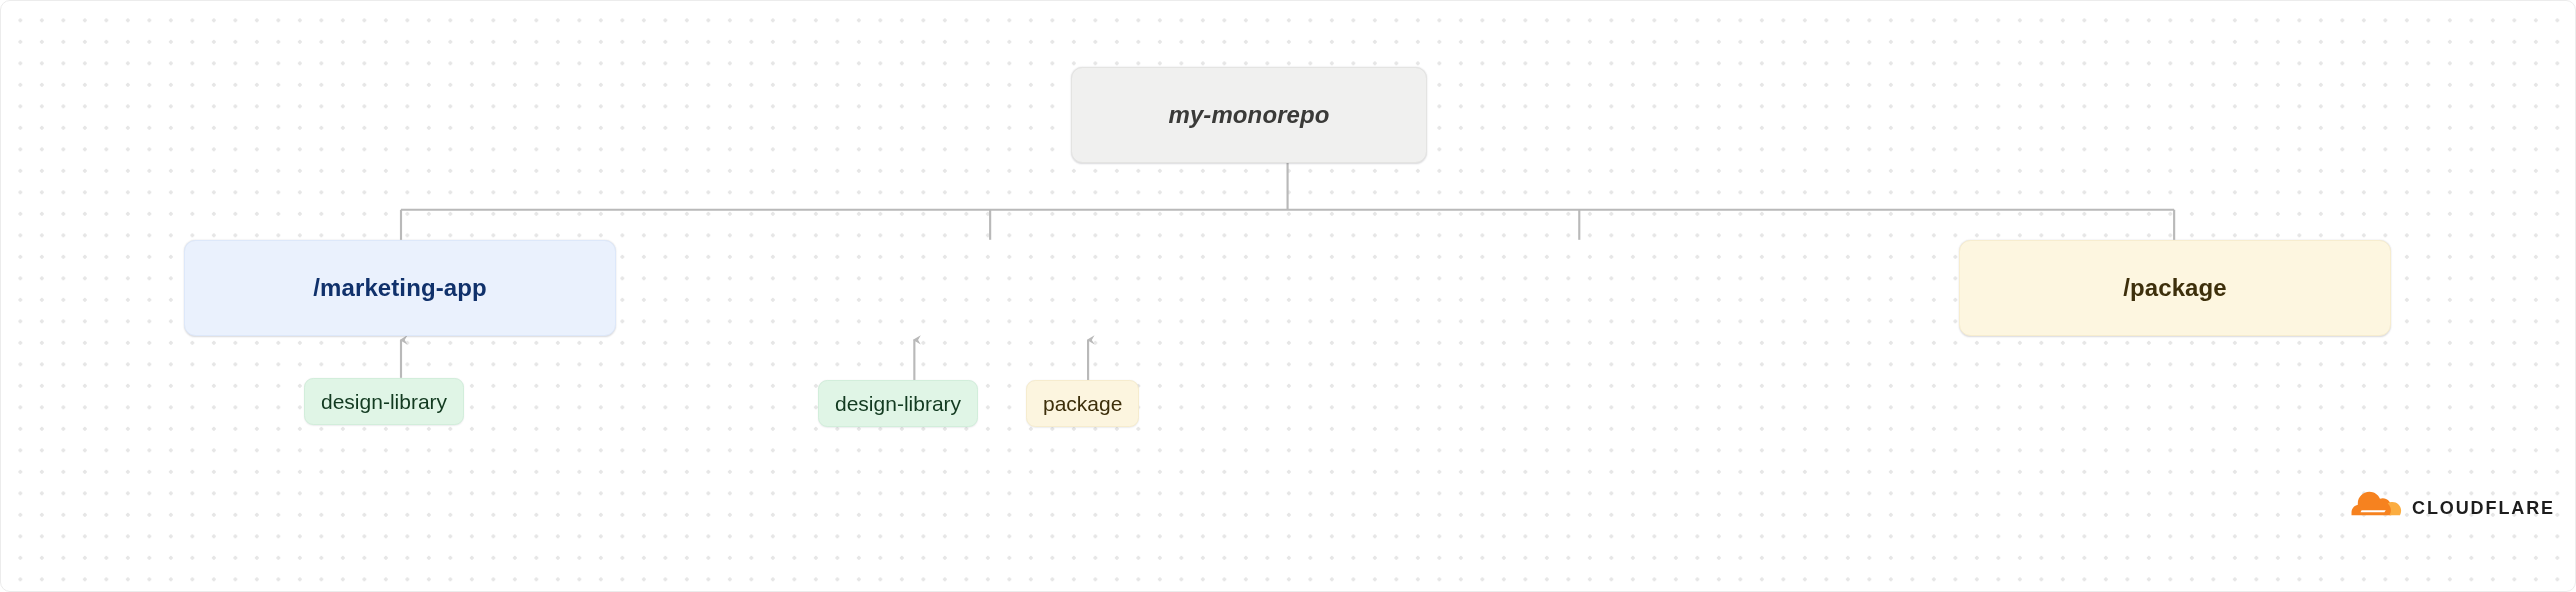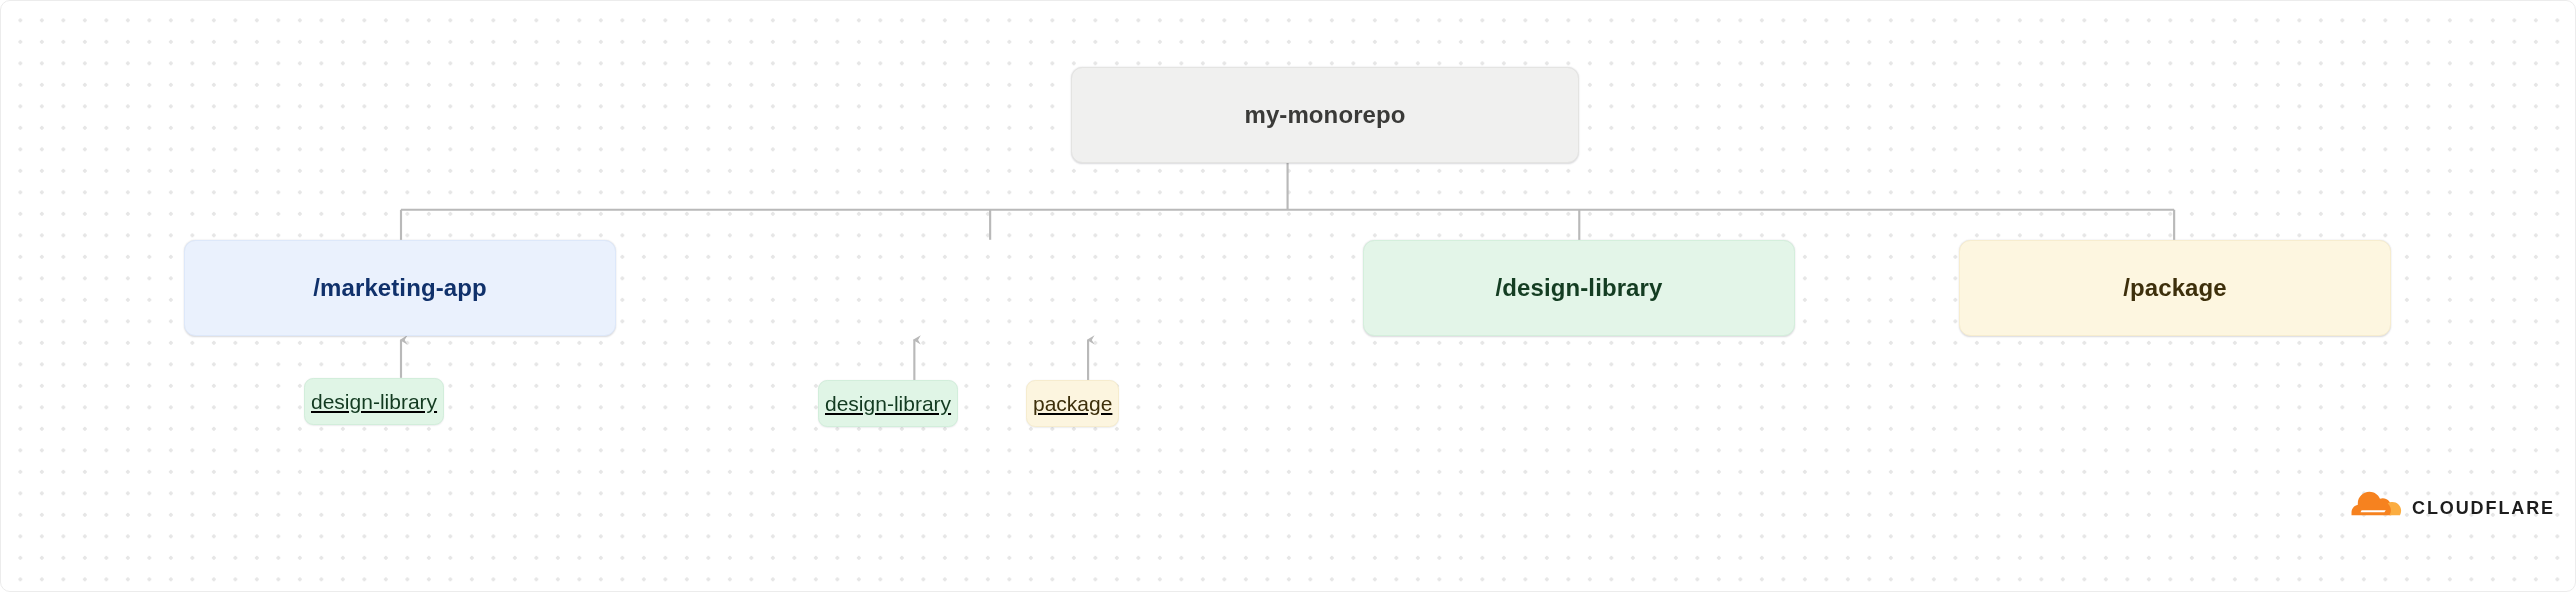--- a/index.html
+++ b/index.html
@@ -45,23 +45,24 @@
     box-shadow: 0 0.7px 2.1px rgba(16,24,40,0.10), 0 0.7px 1.4px rgba(16,24,40,0.06);
   }
   .node-label {
     font-weight: bold;
     letter-spacing: 0.1px;
     white-space: nowrap;
   }
 
   #node-root {
     left: 1070px; top: 66px;
-    width: 508px; height: 96px;
+    width: 356px; height: 96px;
     background: #f0f0ef;
     border: 0.7px solid #e4e4e2;
+    font-style: italic;
   }
   #node-root .node-label { font-size: 24px; color: #3a3a38; }
 
   #node-marketing {
     left: 183px; top: 239px;
     width: 432px; height: 96px;
     background: #eaf1fd;
     border: 0.7px solid #dde8fa;
   }
   #node-marketing .node-label { font-size: 24px; color: #10316b; }
@@ -92,25 +93,24 @@
   #node-package .node-label { font-size: 24px; color: #3d2f0b; }
 
   
   .pill {
     position: absolute;
     z-index: 2;
     display: flex;
     align-items: center;
     justify-content: center;
     height: 47px;
-    padding: 0 6px;
+    padding: 0 16px;
     border-radius: 9.3px;
     box-shadow: 0 0.7px 1.4px rgba(16,24,40,0.08);
     white-space: nowrap;
-    text-decoration: underline;
   }
   .pill-label { font-size: 21px; font-weight: normal; }
 
   .pill-green { background: #e0f5e6; border: 0.7px solid #d2eedb; }
   .pill-green .pill-label { color: #123a20; }
   .pill-cream { background: #fcf5df; border: 0.7px solid #f6ecce; justify-content: flex-end; }
   .pill-cream .pill-label { color: #3d2f0b; }
 
   #pill-mk-design  { left: 303px;  top: 377px; }
   #pill-ec-design  { left: 817px; top: 379px; }
@@ -165,23 +165,20 @@
 
   <div class="node" id="node-root">
     <span class="node-label">my-monorepo</span>
   </div>
 
   <div class="node" id="node-marketing">
     <span class="node-label">/marketing-app</span>
   </div>
 
 
-  <div class="node" id="node-design">
-    <span class="node-label">/design-library</span>
-  </div>
 
   <div class="node" id="node-package">
     <span class="node-label">/package</span>
   </div>
 
   <div class="pill pill-green" id="pill-mk-design">
     <span class="pill-label">design-library</span>
   </div>
 
   <div class="pill pill-green" id="pill-ec-design">

